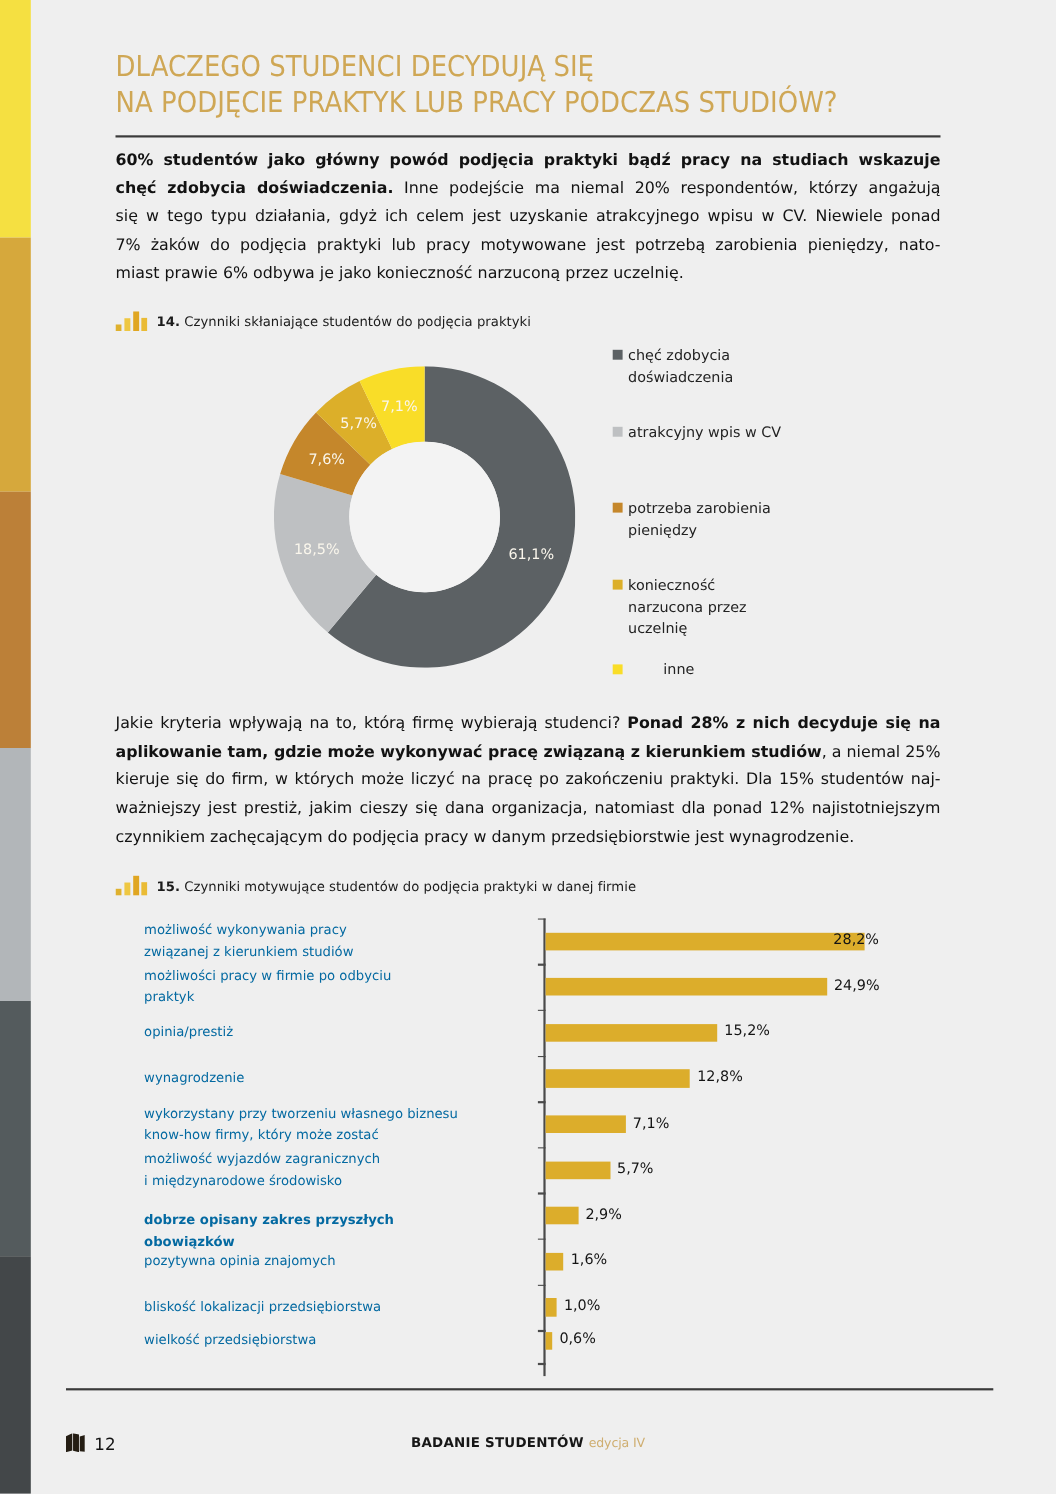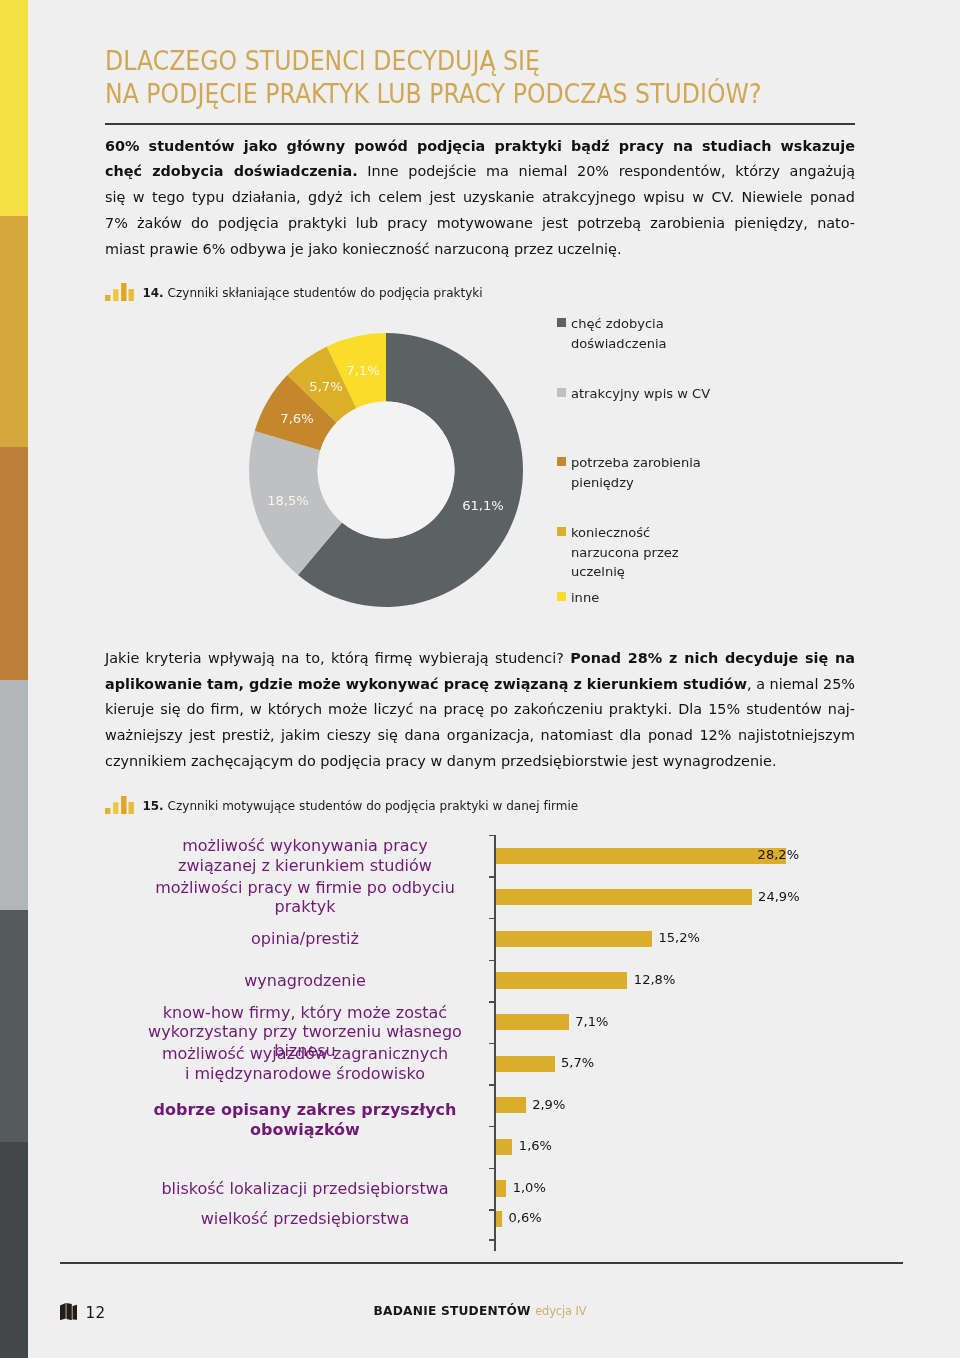--- a/index.html
+++ b/index.html
@@ -45,22 +45,22 @@
   
   .legend{position:absolute;left:557px;top:314px;width:240px;}
   .lgi{position:absolute;left:0;}
   .lgsw{position:absolute;left:0;top:4px;width:9.4px;height:9px;}
   .lgtx{display:block;margin-left:14px;font-size:13.05px;line-height:19.6px;color:#222;}
 
   
   .barchart{position:absolute;left:0px;top:834.9px;width:960px;height:405px;}
   .bcaxis{position:absolute;left:494px;top:0;width:1.5px;background:#4a4a4a;}
   .brow{position:absolute;left:0;width:960px;}
-  .blab{position:absolute;left:131px;width:348px;text-align:center;font-size:16px;
-        line-height:19.3px;color:#701a75;}
+  .blab{position:absolute;left:131px;width:348px;text-align:left;font-size:12px;
+        line-height:19.3px;color:#0369a1;}
   .bbar{position:absolute;left:496px;height:16.2px;background:#dcad2b;}
   .bval{position:absolute;font-size:13.05px;color:#141414;line-height:18px;}
   .btick{position:absolute;left:488.5px;width:7px;height:1.4px;background:#4a4a4a;}
 
   
   .hr-foot{position:absolute;left:60px;top:1262px;width:843px;height:1.6px;background:#3a3a3a;}
   .bookicon{position:absolute;left:59.6px;top:1302.9px;}
   .pgnum{position:absolute;left:85.6px;top:1303.5px;font-size:15.2px;color:#141414;letter-spacing:0.2px;}
   .foot-c{position:absolute;left:0;top:1304.2px;width:960px;text-align:center;
           font-size:12.2px;font-weight:700;color:#171717;letter-spacing:.22px;}
@@ -136,21 +136,21 @@
         <span class="lgtx"><span>atrakcyjny wpis w CV</span></span>
       </div>
       <div class="lgi" style="top: 139px;">
         <span class="lgsw" style="background: rgb(197, 135, 43);"></span>
         <span class="lgtx"><span>potrzeba zarobienia</span><br><span>pieniędzy</span></span>
       </div>
       <div class="lgi" style="top: 209px;">
         <span class="lgsw" style="background: rgb(220, 175, 41);"></span>
         <span class="lgtx"><span>konieczność</span><br><span>narzucona przez</span><br><span>uczelnię</span></span>
       </div>
-      <div class="lgi" style="top: 274px;">
+      <div class="lgi" style="top: 286px; padding-left: 32px;">
         <span class="lgsw" style="background: rgb(249, 221, 40);"></span>
         <span class="lgtx"><span>inne</span></span>
       </div>
     </div>
 
   <div class="para" id="para2" style="color: rgb(18, 18, 18);">
       <div class="ln"><span>Jakie kryteria wpływają na to, którą firmę wybierają studenci? </span><b>Ponad 28% z nich decyduje się na</b></div>
       <div class="ln"><b>aplikowanie tam, gdzie może wykonywać pracę związaną z kierunkiem studiów</b><span>, a niemal 25%</span></div>
       <div class="ln"><span>kieruje się do firm, w których może liczyć na pracę po zakończeniu praktyki. Dla 15% studentów naj-</span></div>
       <div class="ln"><span>ważniejszy jest prestiż, jakim cieszy się dana organizacja, natomiast dla ponad 12% najistotniejszym</span></div>
@@ -201,22 +201,22 @@
         <div class="brow" style="top: 124.8px; height: 41.6px;">
           <div class="blab" style="top: 11.15px;">
             <div>wynagrodzenie</div>
           </div>
           <div class="bbar" style="top: 12.8px; width: 131.456px; background: rgb(220, 173, 43);"></div>
           <div class="bval" style="left: 633.856px; top: 11.3px; text-align: center;">12,8%</div>
           <div class="btick" style="top: 41.6px; background: rgb(74, 74, 74);"></div>
         </div>
         <div class="brow" style="top: 166.4px; height: 41.6px;">
           <div class="blab" style="top: 1.5px;">
+            <div>wykorzystany przy tworzeniu własnego biznesu</div>
             <div>know-how firmy, który może zostać</div>
-            <div>wykorzystany przy tworzeniu własnego biznesu</div>
           </div>
           <div class="bbar" style="top: 12.8px; width: 72.917px; background: rgb(220, 173, 43);"></div>
           <div class="bval" style="left: 575.317px; top: 11.3px;">7,1%</div>
           <div class="btick" style="top: 41.6px; background: rgb(74, 74, 74);"></div>
         </div>
         <div class="brow" style="top: 208px; height: 41.6px;">
           <div class="blab" style="top: 1.5px;">
             <div>możliwość wyjazdów zagranicznych</div>
             <div>i międzynarodowe środowisko</div>
           </div>
@@ -227,20 +227,23 @@
         <div class="brow" style="top: 249.6px; height: 41.6px;">
           <div class="blab" style="top: 16px; font-weight: bold;">
             <div>dobrze opisany zakres przyszłych</div>
             <div>obowiązków</div>
           </div>
           <div class="bbar" style="top: 12.8px; width: 29.783px; background: rgb(220, 173, 43);"></div>
           <div class="bval" style="left: 532.183px; top: 11.3px;">2,9%</div>
           <div class="btick" style="top: 41.6px; background: rgb(74, 74, 74);"></div>
         </div>
         <div class="brow" style="top: 291.2px; height: 41.6px;">
+          <div class="blab" style="top: 11.15px;">
+            <div>pozytywna opinia znajomych</div>
+          </div>
           <div class="bbar" style="top: 12.8px; width: 16.432px; background: rgb(220, 173, 43);"></div>
           <div class="bval" style="left: 518.832px; top: 11.3px;">1,6%</div>
           <div class="btick" style="top: 41.6px; background: rgb(74, 74, 74);"></div>
         </div>
         <div class="brow" style="top: 332.8px; height: 41.6px;">
           <div class="blab" style="top: 11.15px;">
             <div>bliskość lokalizacji przedsiębiorstwa</div>
           </div>
           <div class="bbar" style="top: 12.8px; width: 10.27px; background: rgb(220, 173, 43);"></div>
           <div class="bval" style="left: 512.67px; top: 11.3px;">1,0%</div>

